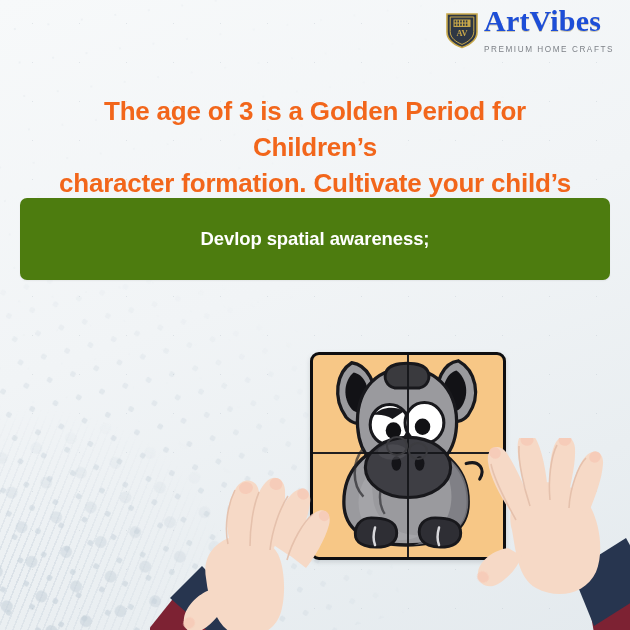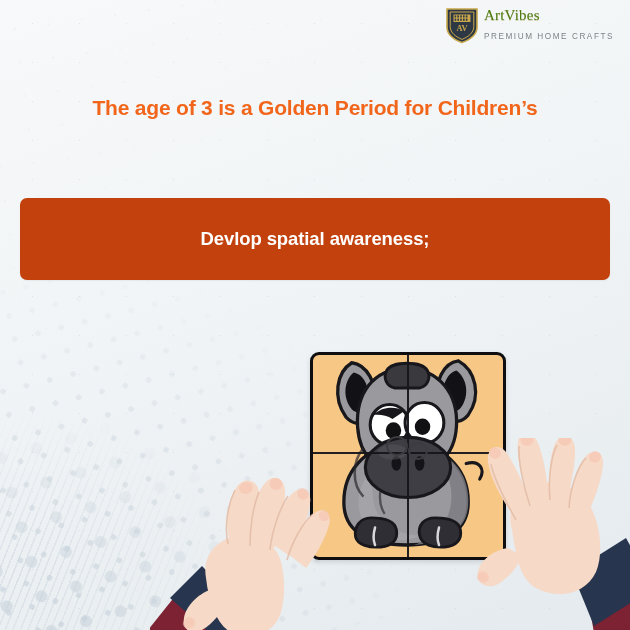--- a/index.html
+++ b/index.html
@@ -70,48 +70,48 @@
 
   
   .logo-wrap {
     position:absolute; right:16px; top:6px;
     display:flex; align-items:center; gap:5px;
   }
   .shield { width:34px; height:38px; display:block; flex:0 0 auto; }
   .logo-text { display:flex; flex-direction:column; line-height:1; }
   .brand {
     font-family:"Liberation Serif", serif;
-    font-size:15px; font-weight:400;
-    color:#4d7c0f;
+    font-size:30px; font-weight:700;
+    color:#1d4ed8;
     letter-spacing:.2px;
     text-shadow:0 1px 0 rgba(150,120,40,.35);
   }
   .tagline {
     font-family:"Liberation Sans", sans-serif;
     font-size:8.2px; font-weight:400;
     color:#7e8288; letter-spacing:1.55px;
     margin-top:10px; text-align:center;
   }
 
   
   .headline {
     position:absolute; left:0; right:0; top:94px;
     text-align:center;
     padding:0 42px;
-    font-size:21px; font-weight:700;
+    font-size:26px; font-weight:700;
     line-height:1.38;
     color:#f2661b;
     letter-spacing:-.2px;
   }
 
   
   .banner {
     position:absolute; left:20px; top:198px;
     width:590px; height:82px;
-    background:#c2410c;
+    background:#4d7c0f;
     border-radius:7px;
     display:flex; align-items:center; justify-content:center;
     box-shadow:0 1px 2px rgba(0,0,0,.06);
   }
   .banner-inner {
     text-align:center;
     color:#ffffff;
     font-size:18.5px; font-weight:700;
     line-height:1.45;
     letter-spacing:-.1px;
@@ -175,20 +175,21 @@
       <text x="17" y="25.4" font-family="Liberation Serif, serif" font-size="8.4" font-weight="700" fill="#c8a84a" text-anchor="middle">AV</text>
     </svg>
     <div class="logo-text">
       <div class="brand">ArtVibes</div>
       <div class="tagline">PREMIUM HOME CRAFTS</div>
     </div>
   </div>
 
   <div class="headline">
     <div>The age of 3 is a Golden Period for Children’s</div>
+    <div>character formation. Cultivate your child’s</div>
   </div>
 
   <div class="banner">
     <div class="banner-inner">
       <div>Devlop spatial awareness;</div>
     </div>
   </div>
 
   <div class="puzzle">
     <svg class="animal" viewBox="0 0 196 208">

